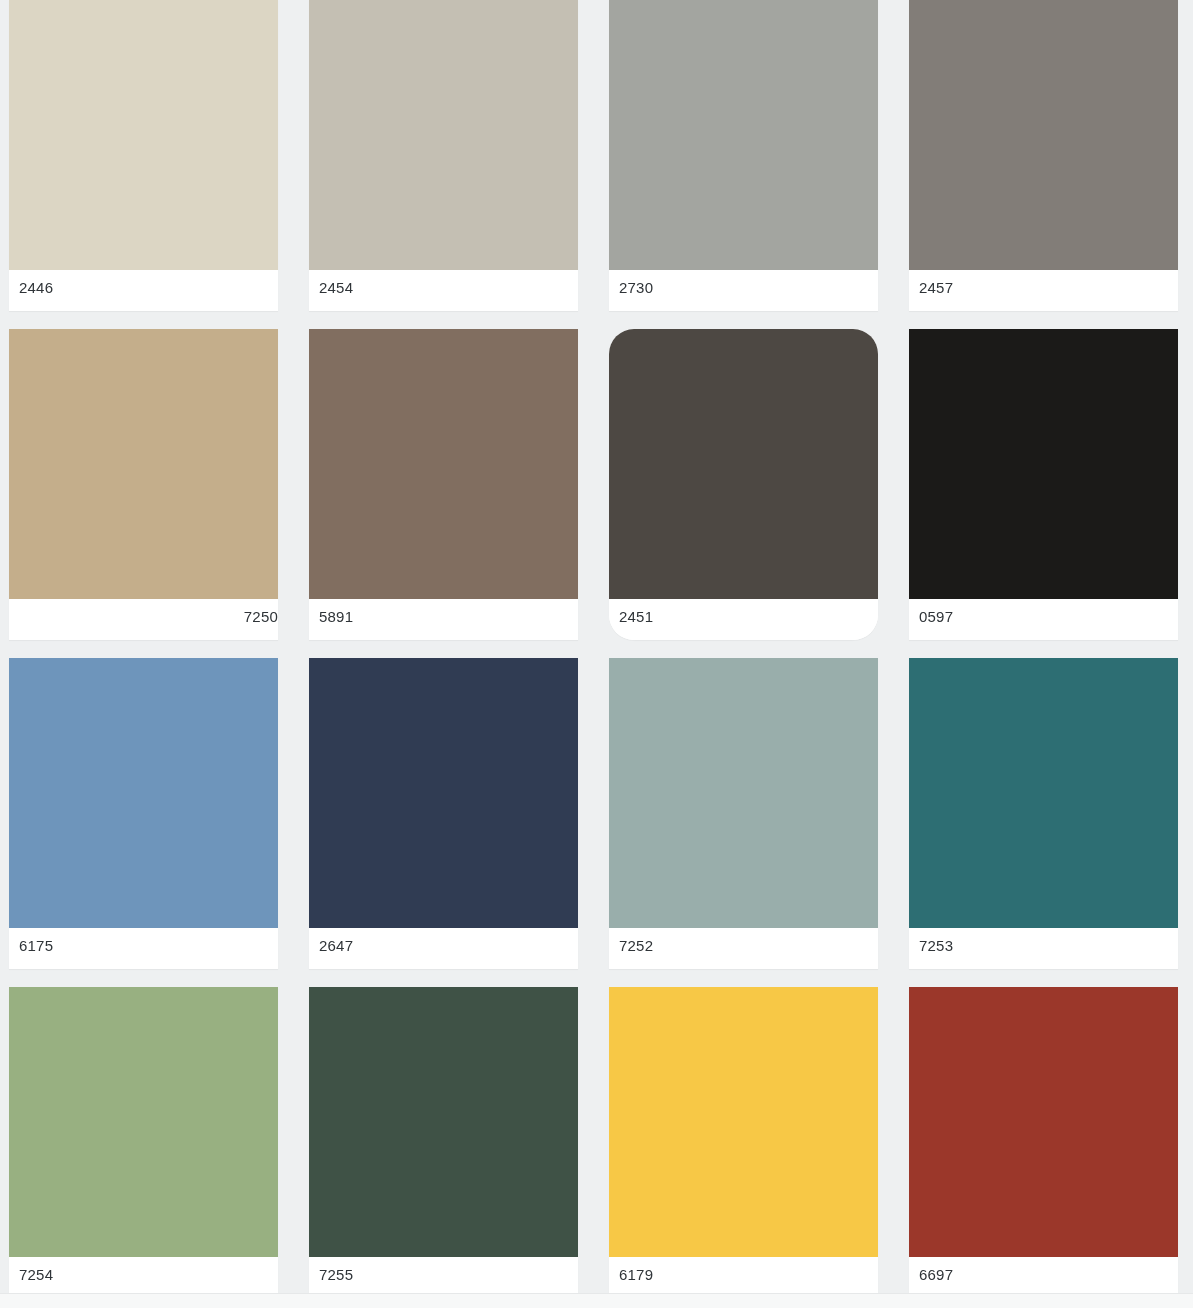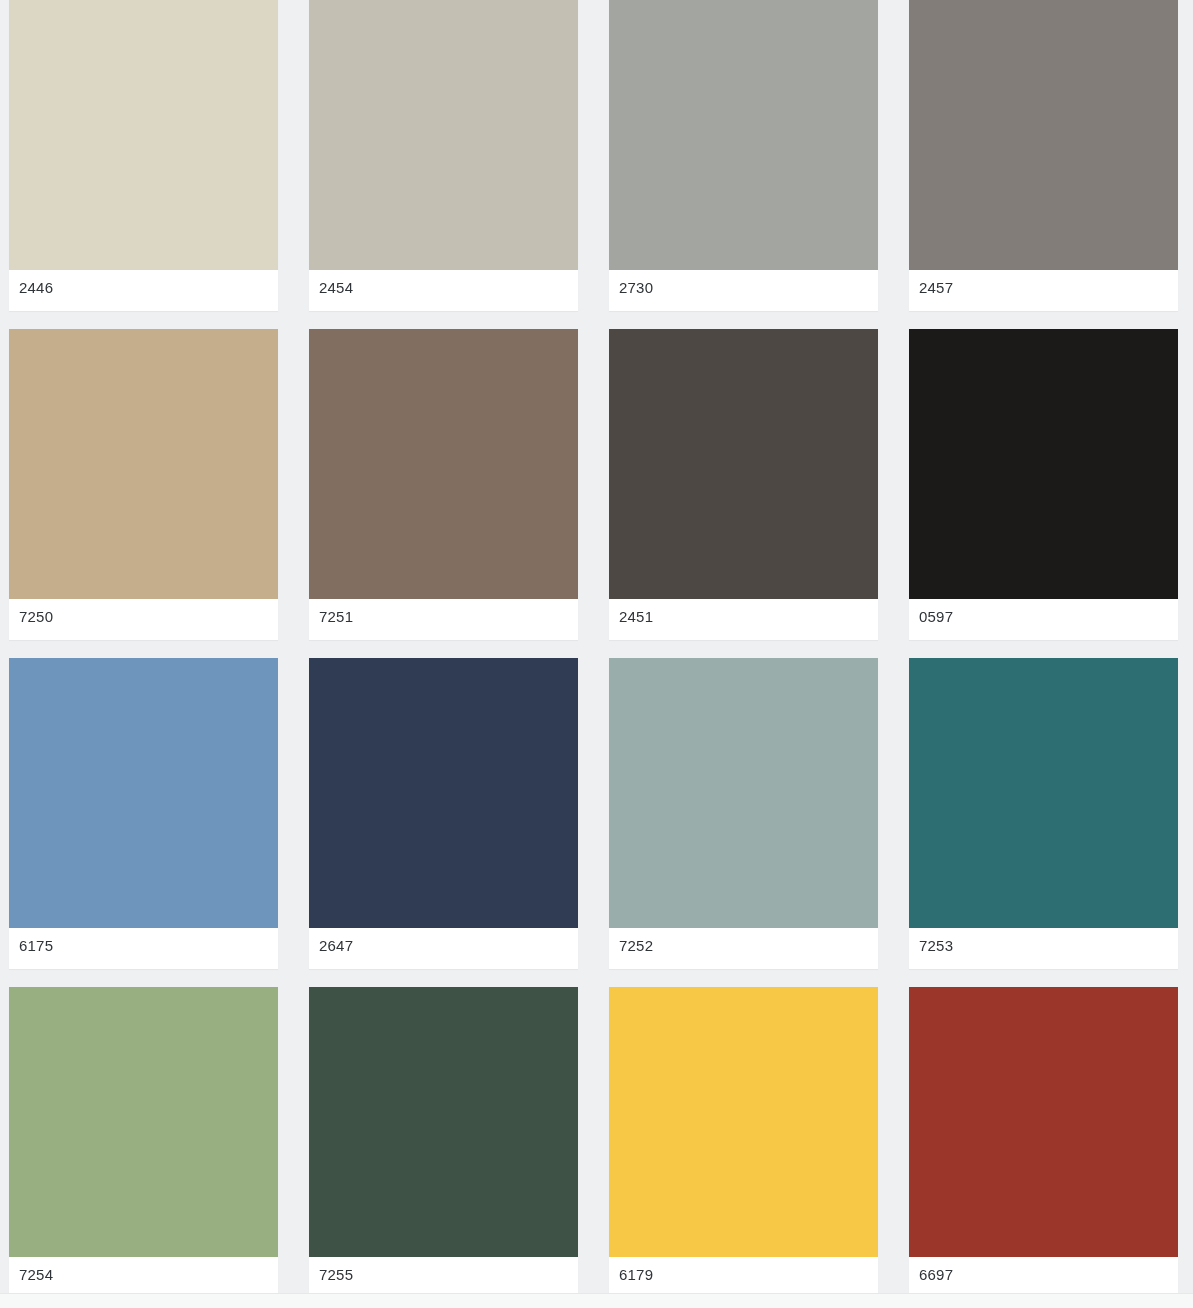--- a/index.html
+++ b/index.html
@@ -91,33 +91,33 @@
       <div class="swatch-caption">
         <span class="swatch-code" style="color: rgb(47, 52, 56);">2730</span>
       </div>
     </div>
     <div class="swatch-card" style="background: rgb(255, 255, 255);">
       <div class="swatch-color" style="background: rgb(130, 125, 120);"></div>
       <div class="swatch-caption">
         <span class="swatch-code" style="color: rgb(47, 52, 56);">2457</span>
       </div>
     </div>
-    <div class="swatch-card" style="background: rgb(255, 255, 255);">
+    <div class="swatch-card" style="background: rgb(255, 255, 255); align-items: flex-end;">
       <div class="swatch-color" style="background: rgb(196, 174, 139);"></div>
       <div class="swatch-caption">
         <span class="swatch-code" style="color: rgb(47, 52, 56);">7250</span>
       </div>
     </div>
     <div class="swatch-card" style="background: rgb(255, 255, 255);">
       <div class="swatch-color" style="background: rgb(129, 110, 96);"></div>
       <div class="swatch-caption">
-        <span class="swatch-code" style="color: rgb(47, 52, 56);">7251</span>
+        <span class="swatch-code" style="color: rgb(47, 52, 56);">5891</span>
       </div>
     </div>
-    <div class="swatch-card" style="background: rgb(255, 255, 255);">
+    <div class="swatch-card" style="background: rgb(255, 255, 255); border-radius: 25px;">
       <div class="swatch-color" style="background: rgb(77, 72, 67);"></div>
       <div class="swatch-caption">
         <span class="swatch-code" style="color: rgb(47, 52, 56);">2451</span>
       </div>
     </div>
     <div class="swatch-card" style="background: rgb(255, 255, 255);">
       <div class="swatch-color" style="background: rgb(27, 26, 24);"></div>
       <div class="swatch-caption">
         <span class="swatch-code" style="color: rgb(47, 52, 56);">0597</span>
       </div>

